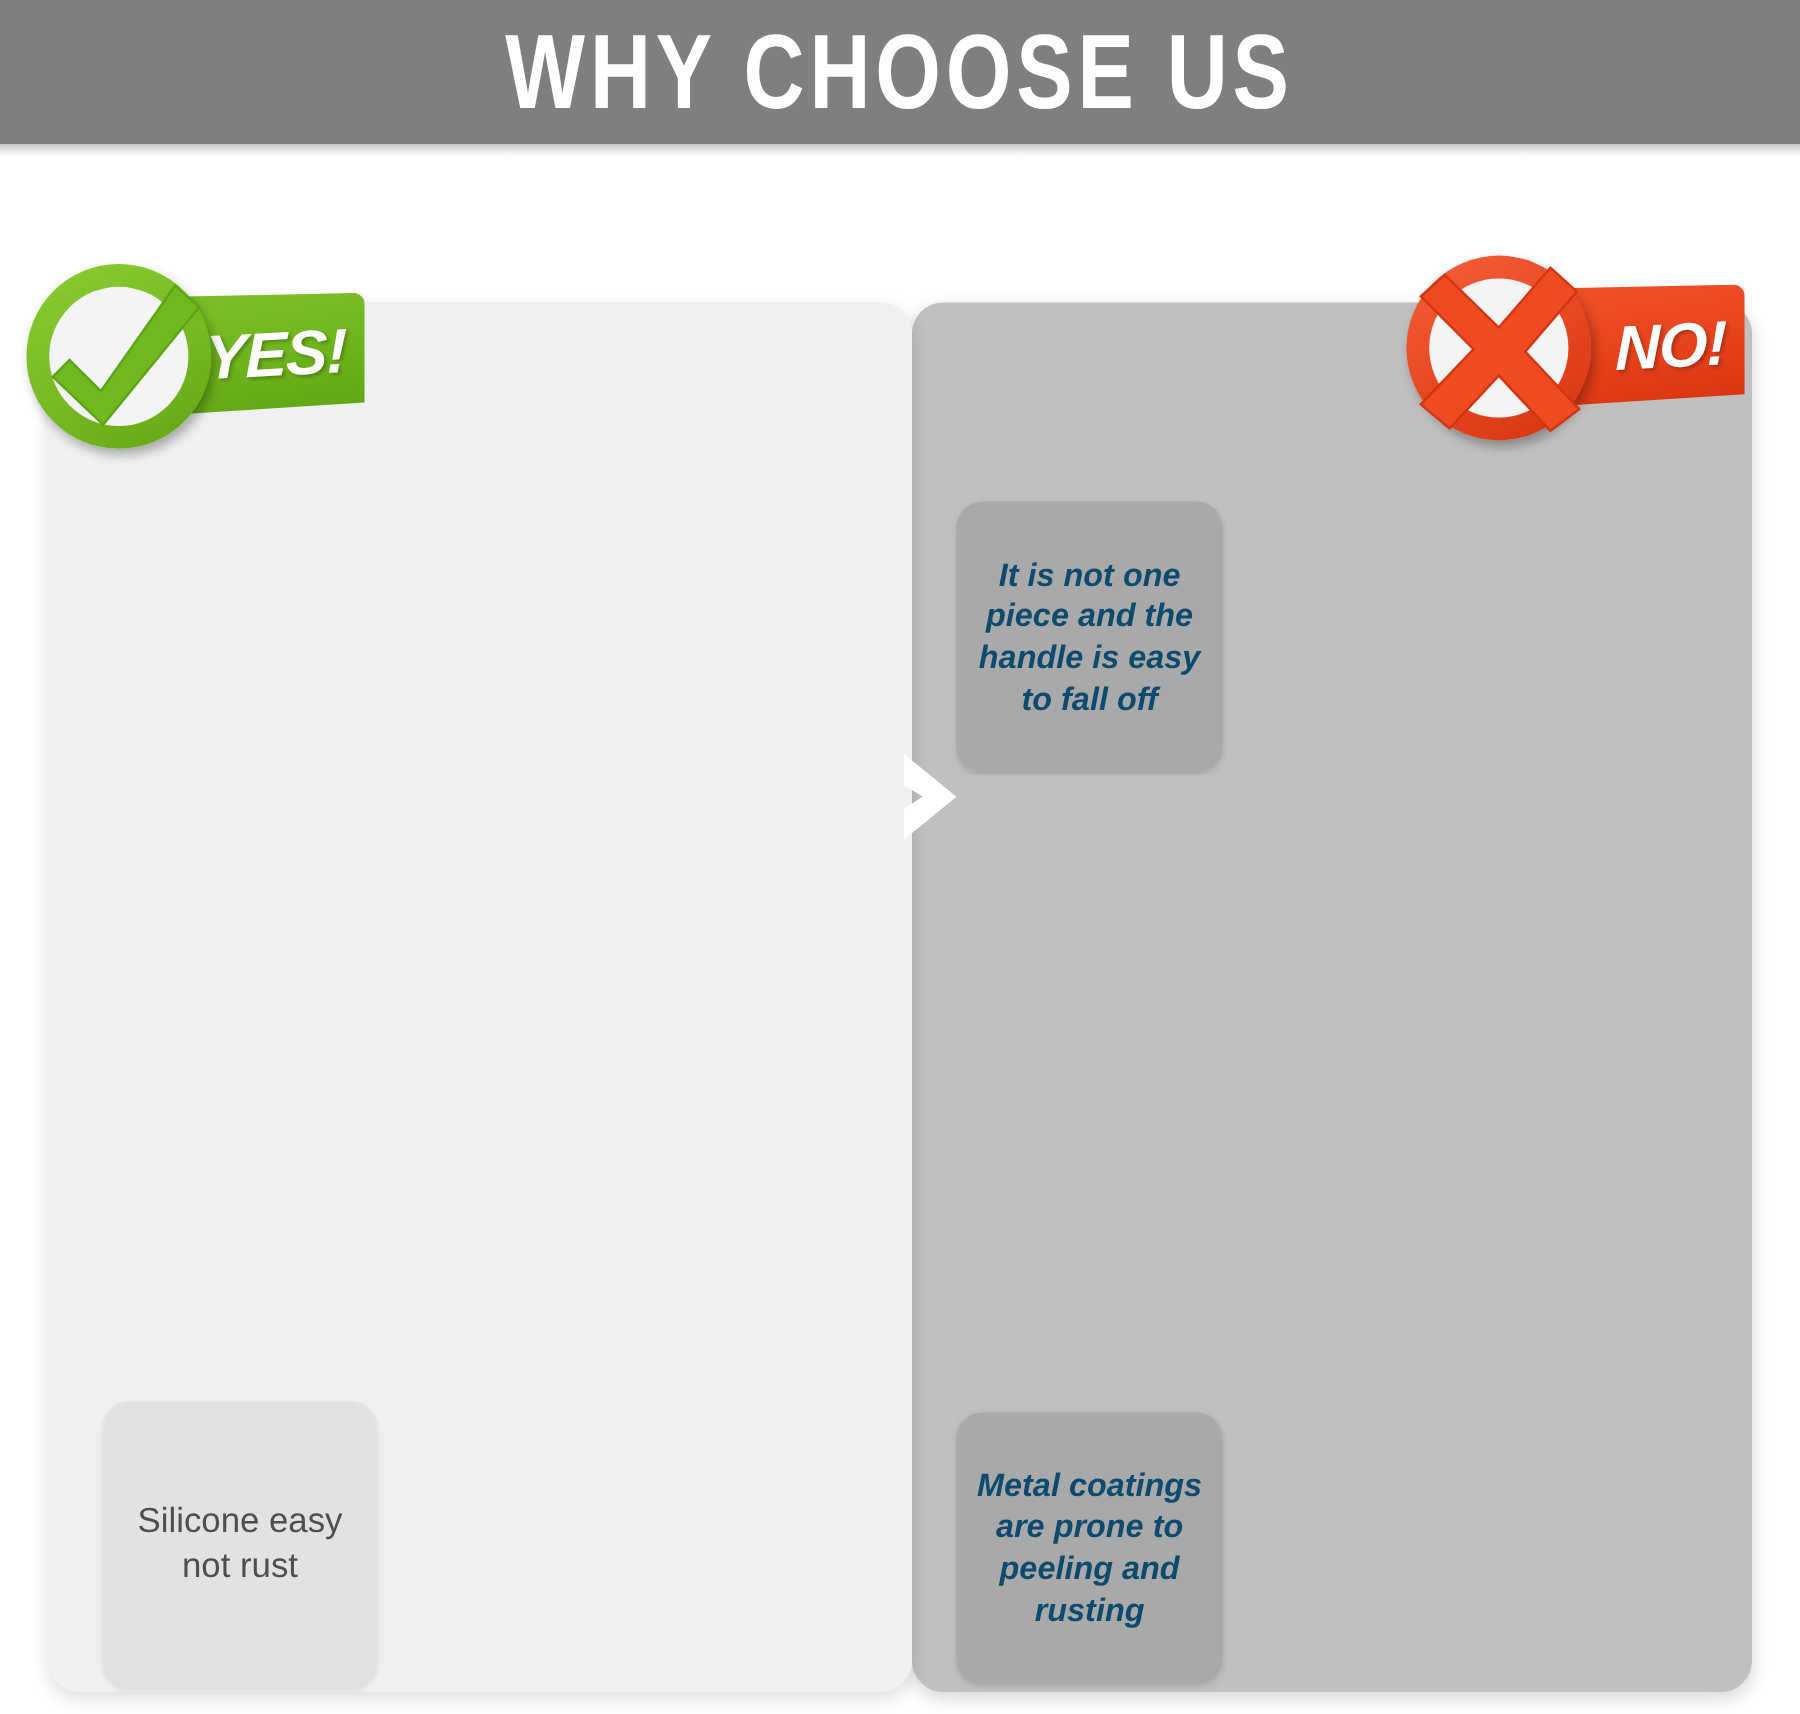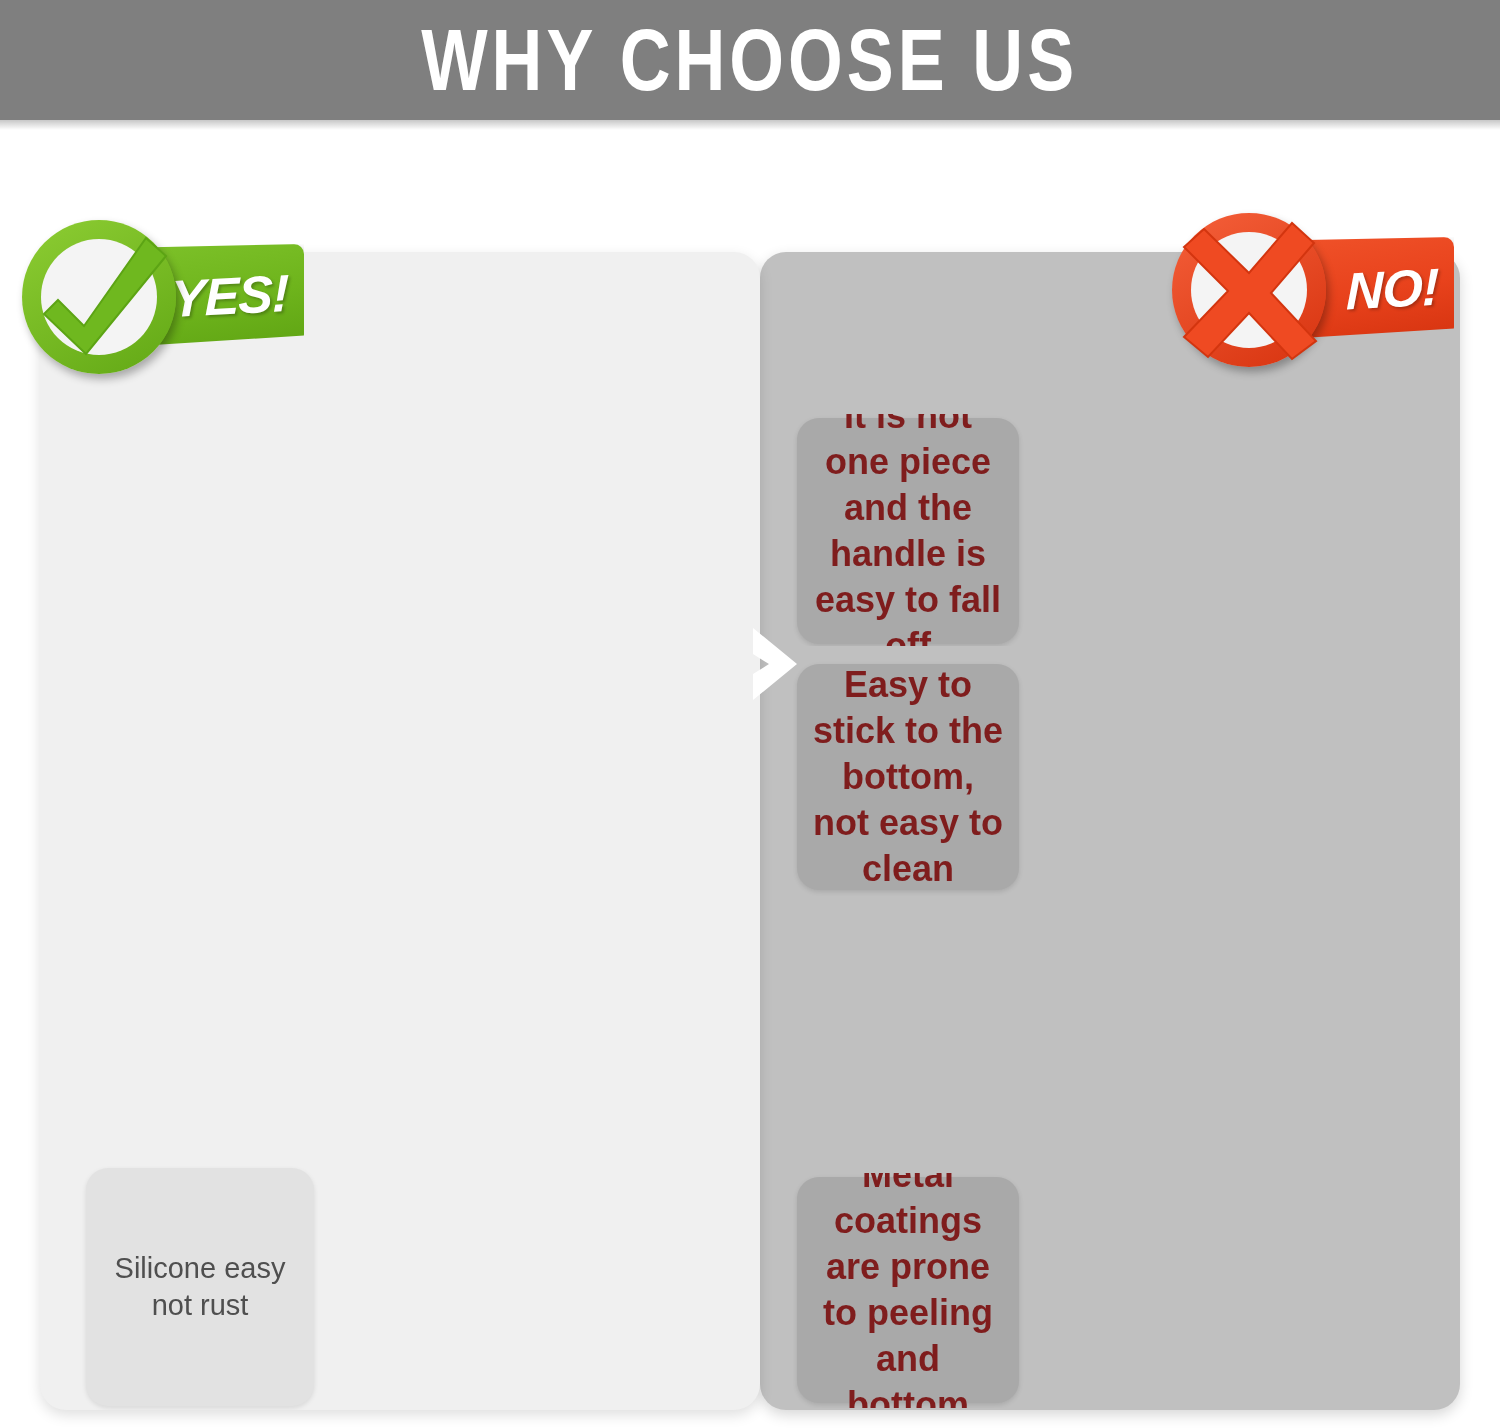--- a/index.html
+++ b/index.html
@@ -179,24 +179,25 @@
     background: #e2e2e2;
     color: #4f4f4f;
     font-size: 29px;
     font-weight: normal;
     box-shadow: 0 2px 5px rgba(0,0,0,0.10);
   }
   .label-other {
     left: 4px; top: 4px;
     width: 222px; height: 226px;
     background: #a9a9a9;
-    color: #7f1d1d;
-    font-size: 36px;
+    color: #0c4a6e;
+    font-size: 27px;
     font-weight: bold;
     box-shadow: 0 2px 5px rgba(0,0,0,0.12);
+    font-style: italic;
   }
 
   
   .chevron {
     position: absolute;
     left: 753px; top: 628px;
     width: 44px; height: 72px;
     z-index: 30;
   }
 
@@ -525,21 +526,20 @@
     <div class="dirty-well" style="left:414px; top:14px;"></div>
     <div class="crumb" style="left:200px; top:22px;  width:70px; height:48px;"></div>
     <div class="crumb" style="left:246px; top:88px;  width:56px; height:40px;"></div>
     <div class="crumb" style="left:420px; top:28px;  width:86px; height:54px;"></div>
     <div class="crumb" style="left:470px; top:100px; width:72px; height:46px;"></div>
     <div class="crumb" style="left:364px; top:40px;  width:26px; height:20px;"></div>
     <div class="crumb" style="left:372px; top:150px; width:22px; height:18px;"></div>
     <div class="crumb" style="left:182px; top:182px; width:34px; height:22px;"></div>
     <div class="crumb" style="left:556px; top:176px; width:30px; height:20px;"></div>
   </div>
-  <div class="label label-other">Easy to stick to the bottom, not easy to clean</div>
 </div>
 
 <div class="row row-left r3">
   <div class="photo">
     <div class="loaf-bg"></div>
     <div class="loaf-pan">
       <div class="loaf-inner"></div>
     </div>
     <div class="hand" style="left:330px; top:16px;  width:190px; height:118px;"></div>
     <div class="hand" style="left:430px; top:48px;  width:190px; height:96px;"></div>
@@ -573,21 +573,21 @@
 </div>
 
 <div class="row row-right r4r">
   <div class="photo">
     <div class="rust-bg"></div>
     <div class="rust-speck" style="left:120px; top:60px;  width:60px; height:22px;"></div>
     <div class="rust-speck" style="left:360px; top:40px;  width:90px; height:18px;"></div>
     <div class="rust-speck" style="left:520px; top:96px;  width:70px; height:26px;"></div>
     <div class="rust-speck" style="left:248px; top:150px; width:48px; height:16px;"></div>
   </div>
-  <div class="label label-other">Metal coatings are prone to peeling and bottom</div>
+  <div class="label label-other">Metal coatings are prone to peeling and rusting</div>
 </div>
 
 <div class="badge badge-yes">
   <div class="ribbon ribbon-yes">
     <span class="ribbon-text">YES!</span>
   </div>
   <div class="badge-circle circle-yes">
     <svg class="badge-glyph" viewBox="0 0 150 150">
       <path d="M34 78 L60 104 L122 16 L142 34 L62 132 L20 92 Z" fill="#6fb81f" stroke="#5ca414" stroke-width="2"></path>
     </svg>

